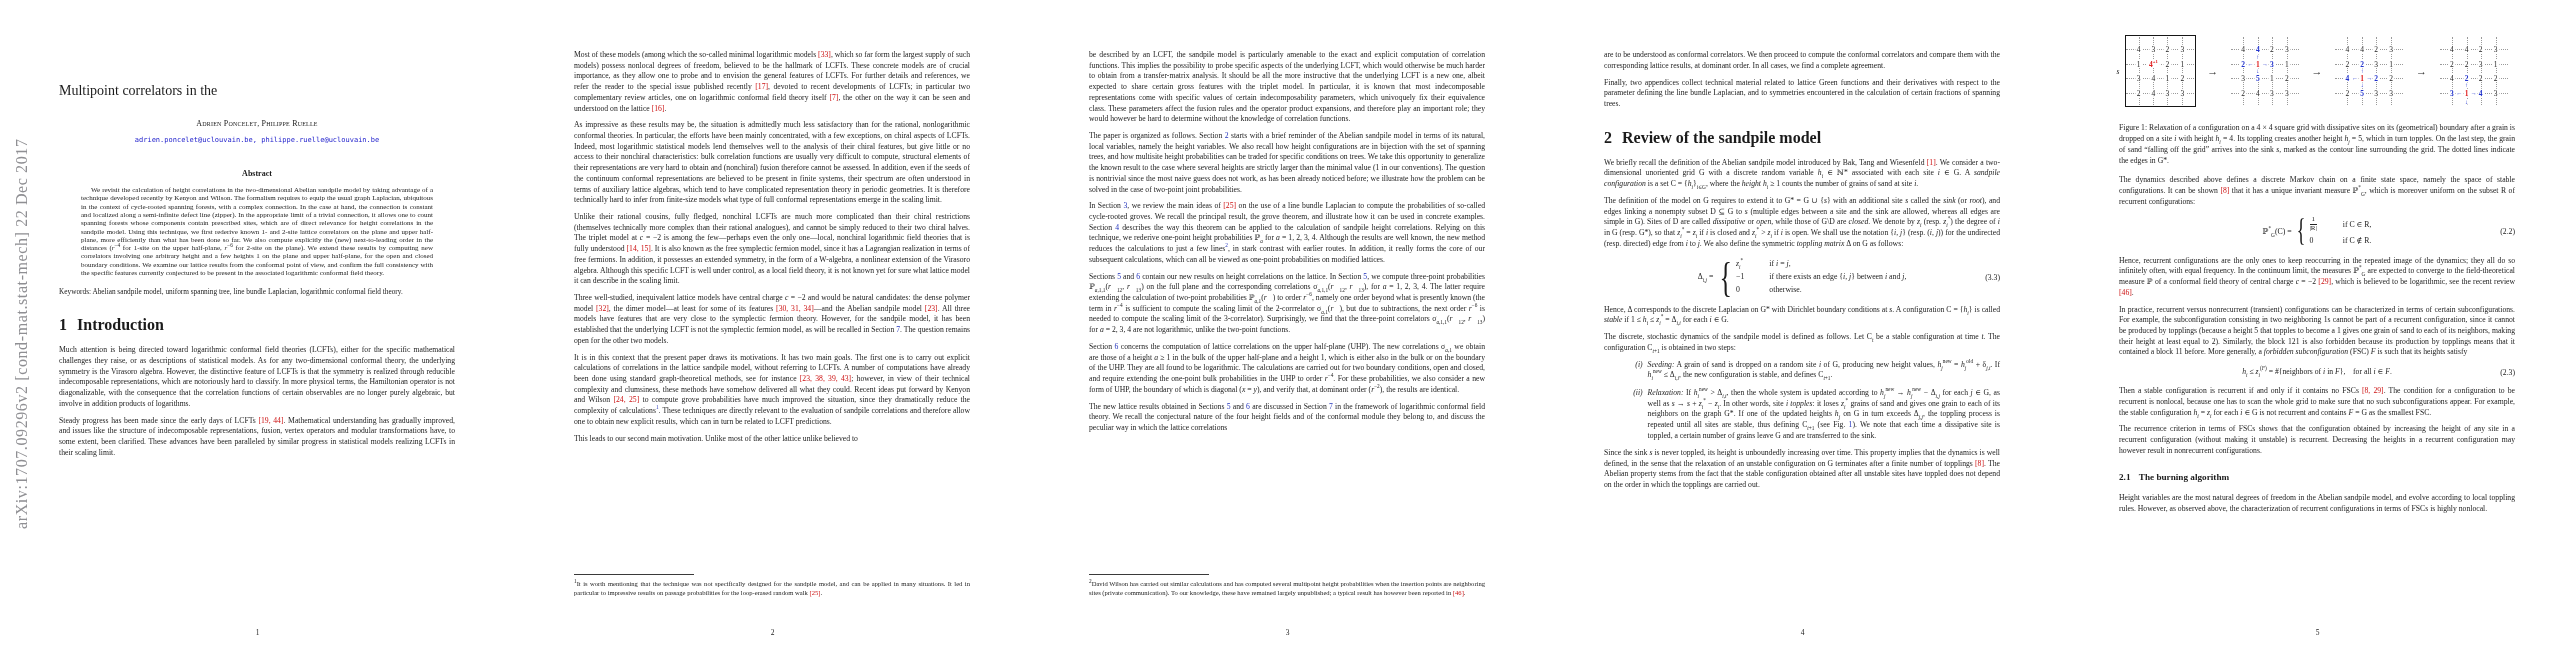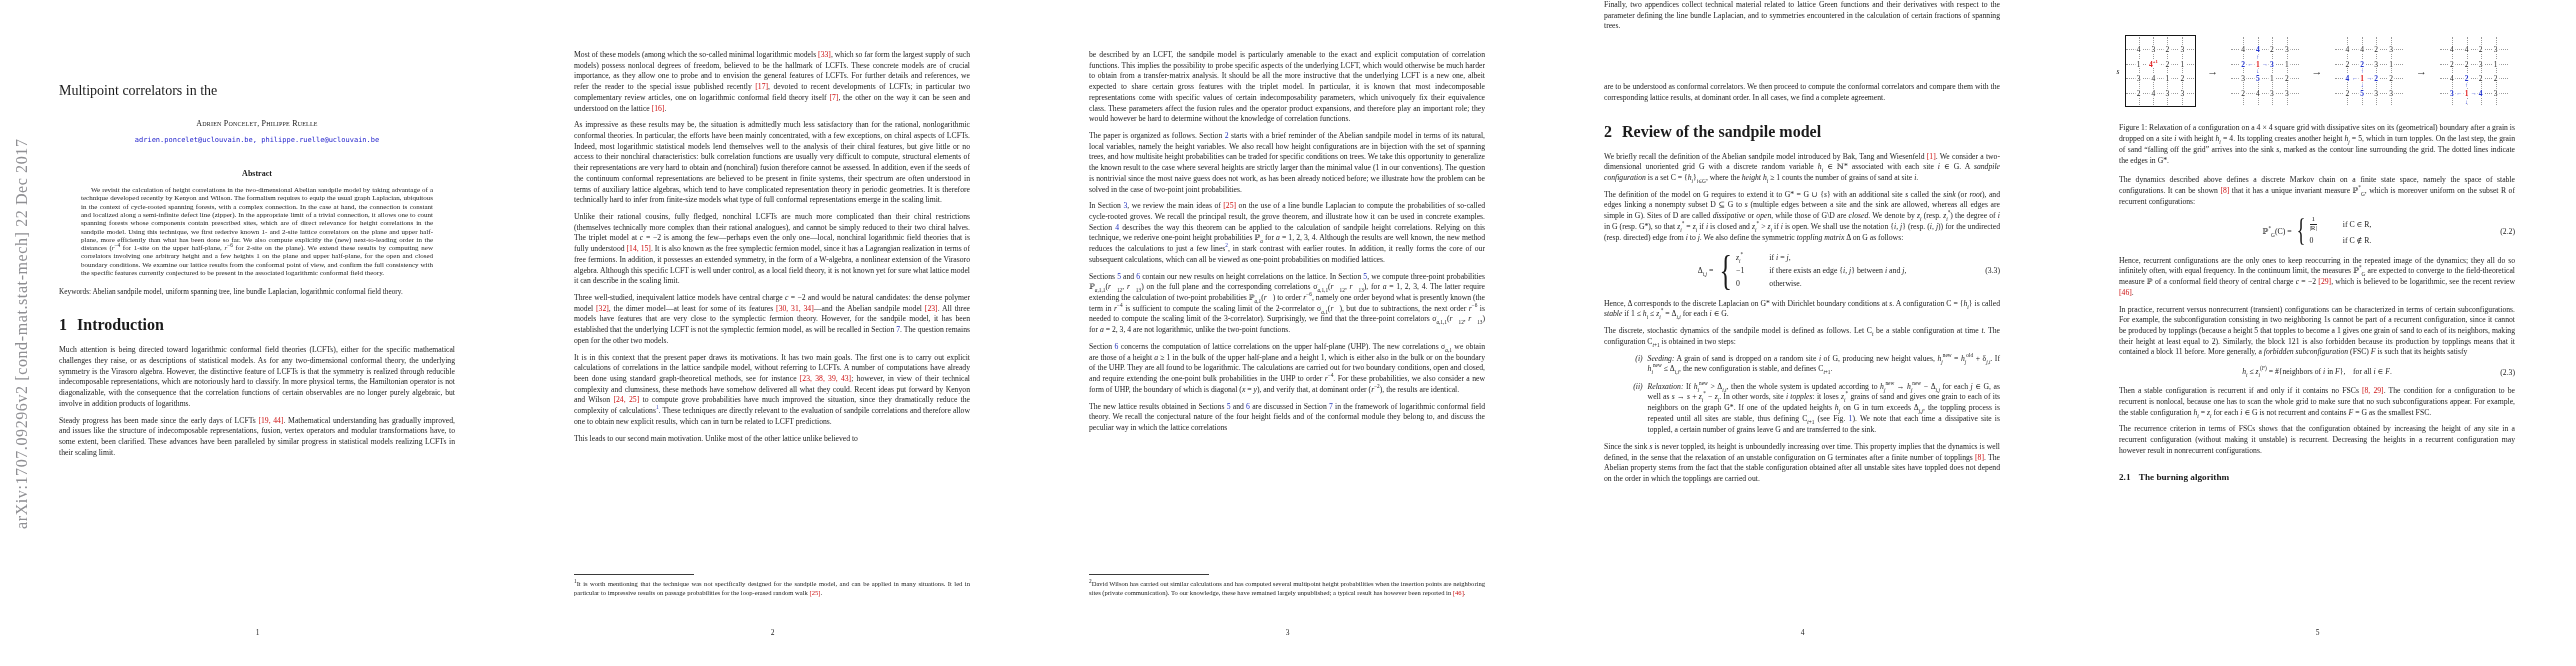--- a/index.html
+++ b/index.html
@@ -138,22 +138,22 @@
     </div>
     <div class="footnote">
       <div class="fn-rule"></div>
       <p class="fn-text"><sup>2</sup>David Wilson has carried out similar calculations and has computed several multipoint height probabilities when the insertion points are neighboring sites (private communication). To our knowledge, these have remained largely unpublished; a typical result has however been reported in <span class="cred">[46]</span>.</p>
     </div>
     <div class="pagenum">3</div>
   </div>
 
   <div class="page">
     <div class="inner">
+      <p class="body mt-top">are to be understood as conformal correlators. We then proceed to compute the conformal correlators and compare them with the corresponding lattice results, at dominant order. In all cases, we find a complete agreement.</p>
       <p class="body">Finally, two appendices collect technical material related to lattice Green functions and their derivatives with respect to the parameter defining the line bundle Laplacian, and to symmetries encountered in the calculation of certain fractions of spanning trees.</p>
-      <p class="body mt-top">are to be understood as conformal correlators. We then proceed to compute the conformal correlators and compare them with the corresponding lattice results, at dominant order. In all cases, we find a complete agreement.</p>
       <div class="sec">
         <span class="num">2</span><span>Review of the sandpile model</span>
       </div>
       <p class="body">We briefly recall the definition of the Abelian sandpile model introduced by Bak, Tang and Wiesenfeld <span class="cred">[1]</span>. We consider a two-dimensional unoriented grid G with a discrete random variable <i>h<sub>i</sub></i> ∈ ℕ* associated with each site <i>i</i> ∈ G. A <i>sandpile configuration</i> is a set C = {<i>h<sub>i</sub></i>}<sub><i>i</i>∈G</sub>, where the <i>height</i> <i>h<sub>i</sub></i> ≥ 1 counts the number of grains of sand at site <i>i</i>.</p>
       <p class="body">The definition of the model on G requires to extend it to G* = G ∪ {<i>s</i>} with an additional site <i>s</i> called the <i>sink</i> (or <i>root</i>), and edges linking a nonempty subset D ⊆ G to <i>s</i> (multiple edges between a site and the sink are allowed, whereas all edges are simple in G). Sites of D are called <i>dissipative</i> or <i>open</i>, while those of G\D are <i>closed</i>. We denote by <i>z<sub>i</sub></i> (resp. <i>z<sub>i</sub></i><sup>*</sup>) the degree of <i>i</i> in G (resp. G*), so that <i>z<sub>i</sub></i><sup>*</sup> = <i>z<sub>i</sub></i> if <i>i</i> is closed and <i>z<sub>i</sub></i><sup>*</sup> &gt; <i>z<sub>i</sub></i> if <i>i</i> is open. We shall use the notation {<i>i</i>, <i>j</i>} (resp. (<i>i</i>, <i>j</i>)) for the undirected (resp. directed) edge from <i>i</i> to <i>j</i>. We also define the symmetric <i>toppling matrix</i> Δ on G as follows:</p>
       <div class="equation">
         <div class="eq-inner">
           <span class="eq-lhs">Δ<sub><i>i,j</i></sub> =</span>
           <span class="brace b3">{</span>
           <div class="cases">
@@ -347,18 +347,19 @@
       <p class="body">In practice, recurrent versus nonrecurrent (transient) configurations can be characterized in terms of certain subconfigurations. For example, the subconfiguration consisting in two neighboring 1s cannot be part of a recurrent configuration, since it cannot be produced by topplings (because a height 5 that topples to become a 1 gives one grain of sand to each of its neighbors, making their height at least equal to 2). Similarly, the block 121 is also forbidden because its production by topplings means that it contained a block 11 before. More generally, a <i>forbidden subconfiguration</i> (FSC) <i>F</i> is such that its heights satisfy</p>
       <div class="equation">
         <span class="eq-line"><i>h<sub>i</sub></i> ≤ <i>z<sub>i</sub></i><sup>(<i>F</i>)</sup> = #{neighbors of <i>i</i> in <i>F</i>}, &nbsp;&nbsp;&nbsp;for all <i>i</i> ∈ <i>F</i>.</span>
         <span class="eqnum">(2.3)</span>
       </div>
       <p class="body">Then a stable configuration is recurrent if and only if it contains no FSCs <span class="cred">[8, 29]</span>. The condition for a configuration to be recurrent is nonlocal, because one has to scan the whole grid to make sure that no such subconfigurations appear. For example, the stable configuration <i>h<sub>i</sub></i> = <i>z<sub>i</sub></i> for each <i>i</i> ∈ G is not recurrent and contains <i>F</i> = G as the smallest FSC.</p>
       <p class="body">The recurrence criterion in terms of FSCs shows that the configuration obtained by increasing the height of any site in a recurrent configuration (without making it unstable) is recurrent. Decreasing the heights in a recurrent configuration may however result in nonrecurrent configurations.</p>
       <div class="subsec">
         <span class="num">2.1</span><span>The burning algorithm</span>
       </div>
+      <p class="body">Height variables are the most natural degrees of freedom in the Abelian sandpile model, and evolve according to local toppling rules. However, as observed above, the characterization of recurrent configurations in terms of FSCs is highly nonlocal.</p>
     </div>
     <div class="pagenum">5</div>
   </div>
 
 </div>
 
 
 </body></html>

